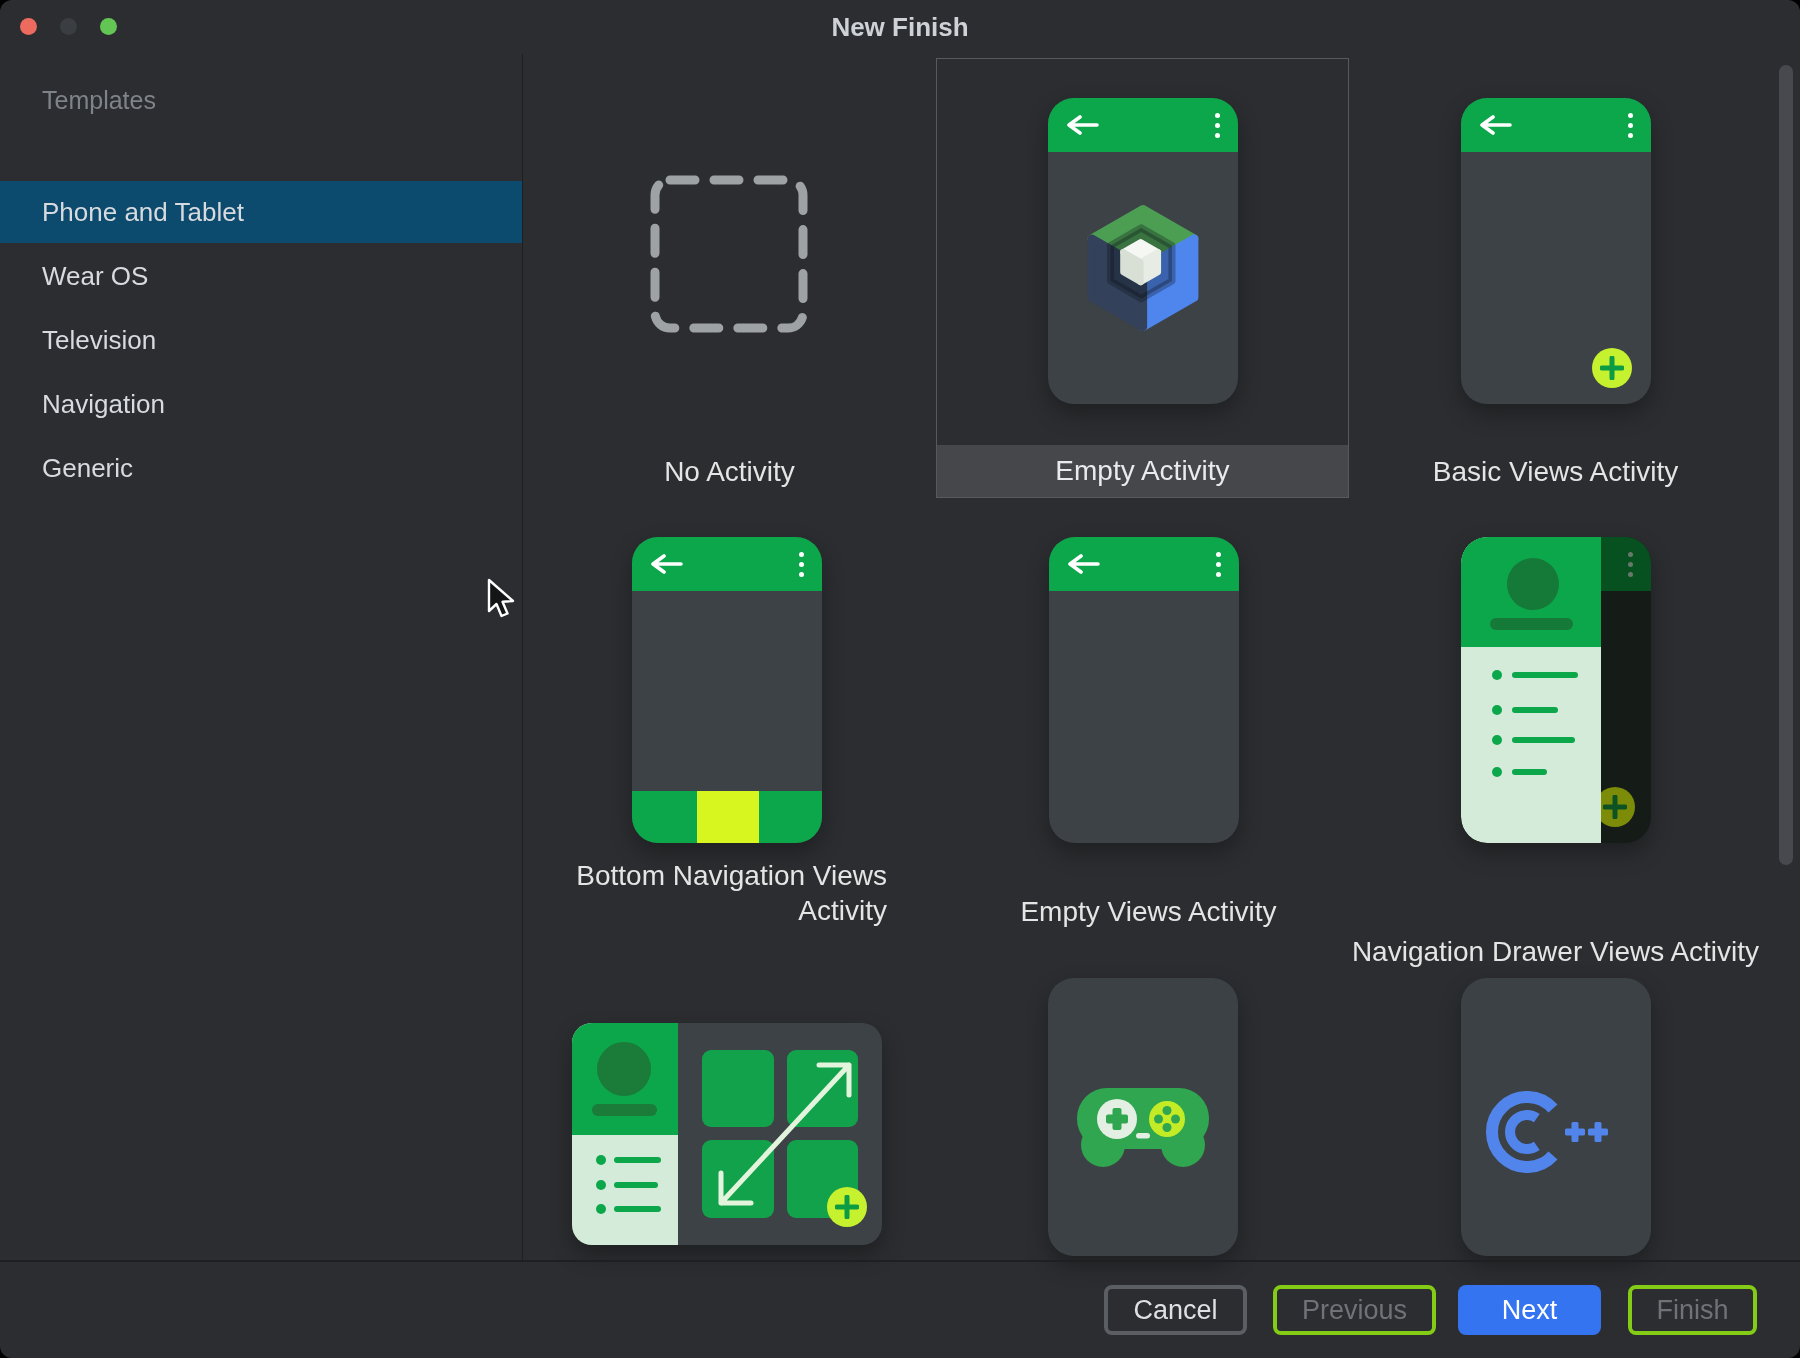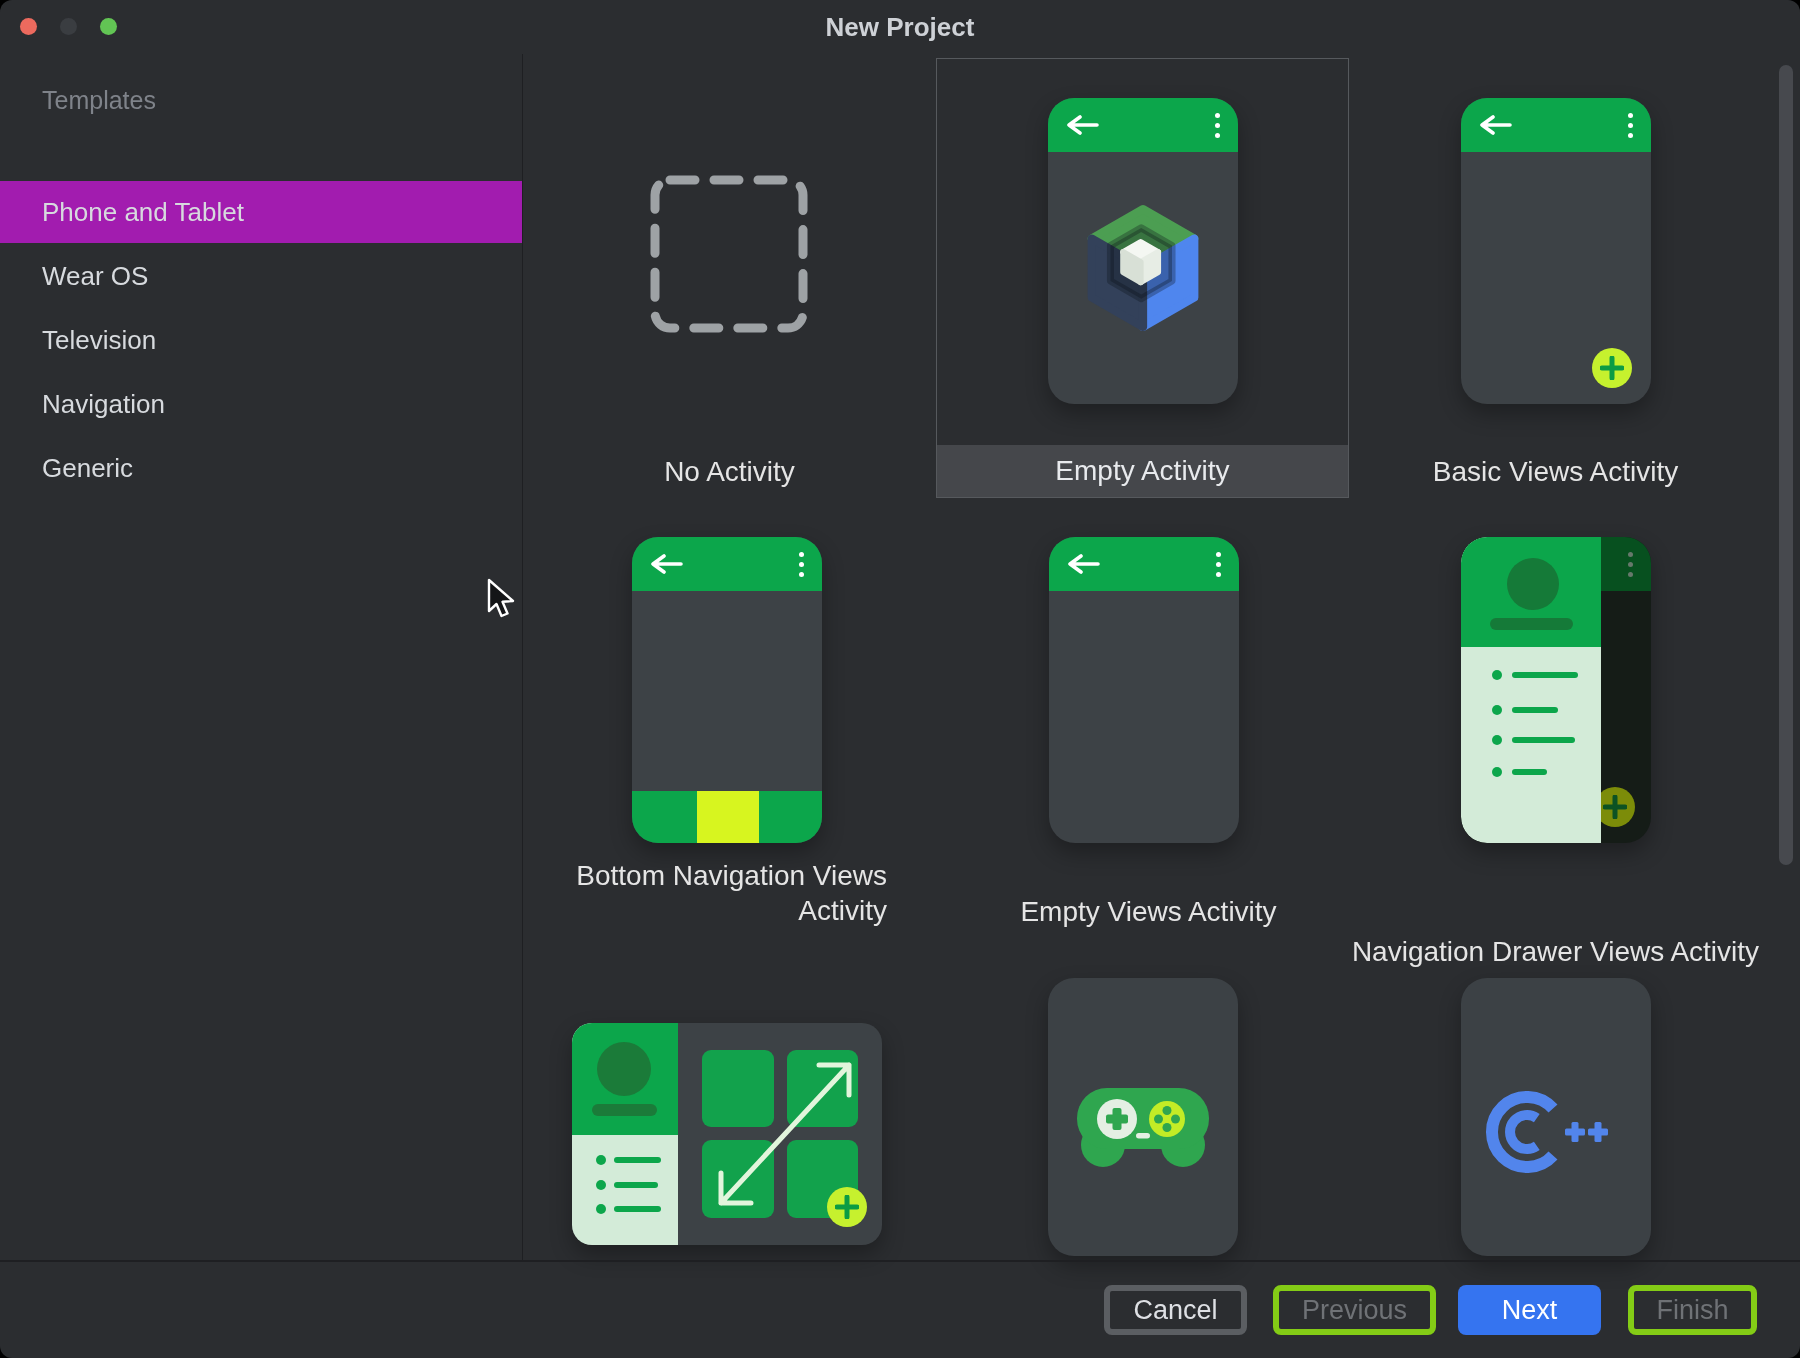--- a/index.html
+++ b/index.html
@@ -17,21 +17,21 @@
   .tl-min   { left:60px;  background:#3a3d41; }
   .tl-zoom  { left:100px; background:#62c554; }
   .win-title { position:absolute; top:0; left:0; right:0; height:54px;
     display:flex; align-items:center; justify-content:center;
     font-size:26px; font-weight:700; color:#ced1d6; }
   
   .sidebar-header { position:absolute; left:42px; top:86px; font-size:25px; color:#7f838a;text-align:right; }
   .side-item { position:absolute; left:0; width:522px; height:62px;
     display:flex; align-items:center; padding-left:42px;
     font-size:26px; color:#d7dade; cursor:default; }
-  .side-item.sel { background:#a21caf; }
+  .side-item.sel { background:#0c4a6e; }
   .v-divider { position:absolute; left:522px; top:54px; width:1px; height:1208px; background:#1e1f22; }
   
   .scroll-thumb { position:absolute; left:1779px; top:65px; width:14px; height:800px;
     border-radius:7px; background:#47494e; }
   
   .card-label { position:absolute; display:flex; justify-content:center;
     font-size:28px; line-height:35px; color:#e5e5e5; text-align:center; }
   .nowrap span { white-space:nowrap; }
   .sel-box { position:absolute; left:936px; top:58px; width:413px; height:440px;
     border:1px solid #56595d; }
@@ -66,35 +66,35 @@
   
   .resp { position:absolute; left:572px; top:1023px; width:310px; height:222px;
     border-radius:20px; background:#3d4246; overflow:hidden; box-shadow:0 10px 22px rgba(0,0,0,.30); }
   .resp-left { position:absolute; left:0; top:0; width:106px; height:222px; background:#d3ebd8; }
   .resp-left-hdr { position:absolute; left:0; top:0; width:106px; height:112px; background:#0ca64b; }
   .gsq { position:absolute; border-radius:9px; background:#12a24c; }
   
   .h-divider { position:absolute; left:0; right:0; top:1260px; height:2px; background:#1e1f22; }
   .btn { position:absolute; top:1285px; height:50px; border-radius:8px;
     display:flex; align-items:center; justify-content:center;
-    font-size:27px; background:transparent; border:6px solid #84cc16; color:#6f7276; }
+    font-size:27px; background:transparent; border:4px solid #84cc16; color:#6f7276; }
   .btn.enabled { border-color:#5b5e62; color:#dee0e4; }
   .btn.primary { background:#3574f0; border:none; color:#ffffff; }
   .cursor { position:absolute; left:486px; top:578px; z-index:50; }
 </style>
 </head>
 <body>
 
 <div id="window">
 
   <div class="titlebar">
     <div class="traffic tl-close"></div>
     <div class="traffic tl-min"></div>
     <div class="traffic tl-zoom"></div>
-    <div class="win-title">New Project</div>
+    <div class="win-title">New Finish</div>
   </div>
 
   <div class="sidebar-header">Templates</div>
   <div class="side-item sel" style="top:181px;">
     <span>Phone and Tablet</span>
   </div>
   <div class="side-item" style="top:245px;">
     <span>Wear OS</span>
   </div>
   <div class="side-item" style="top:309px;">

